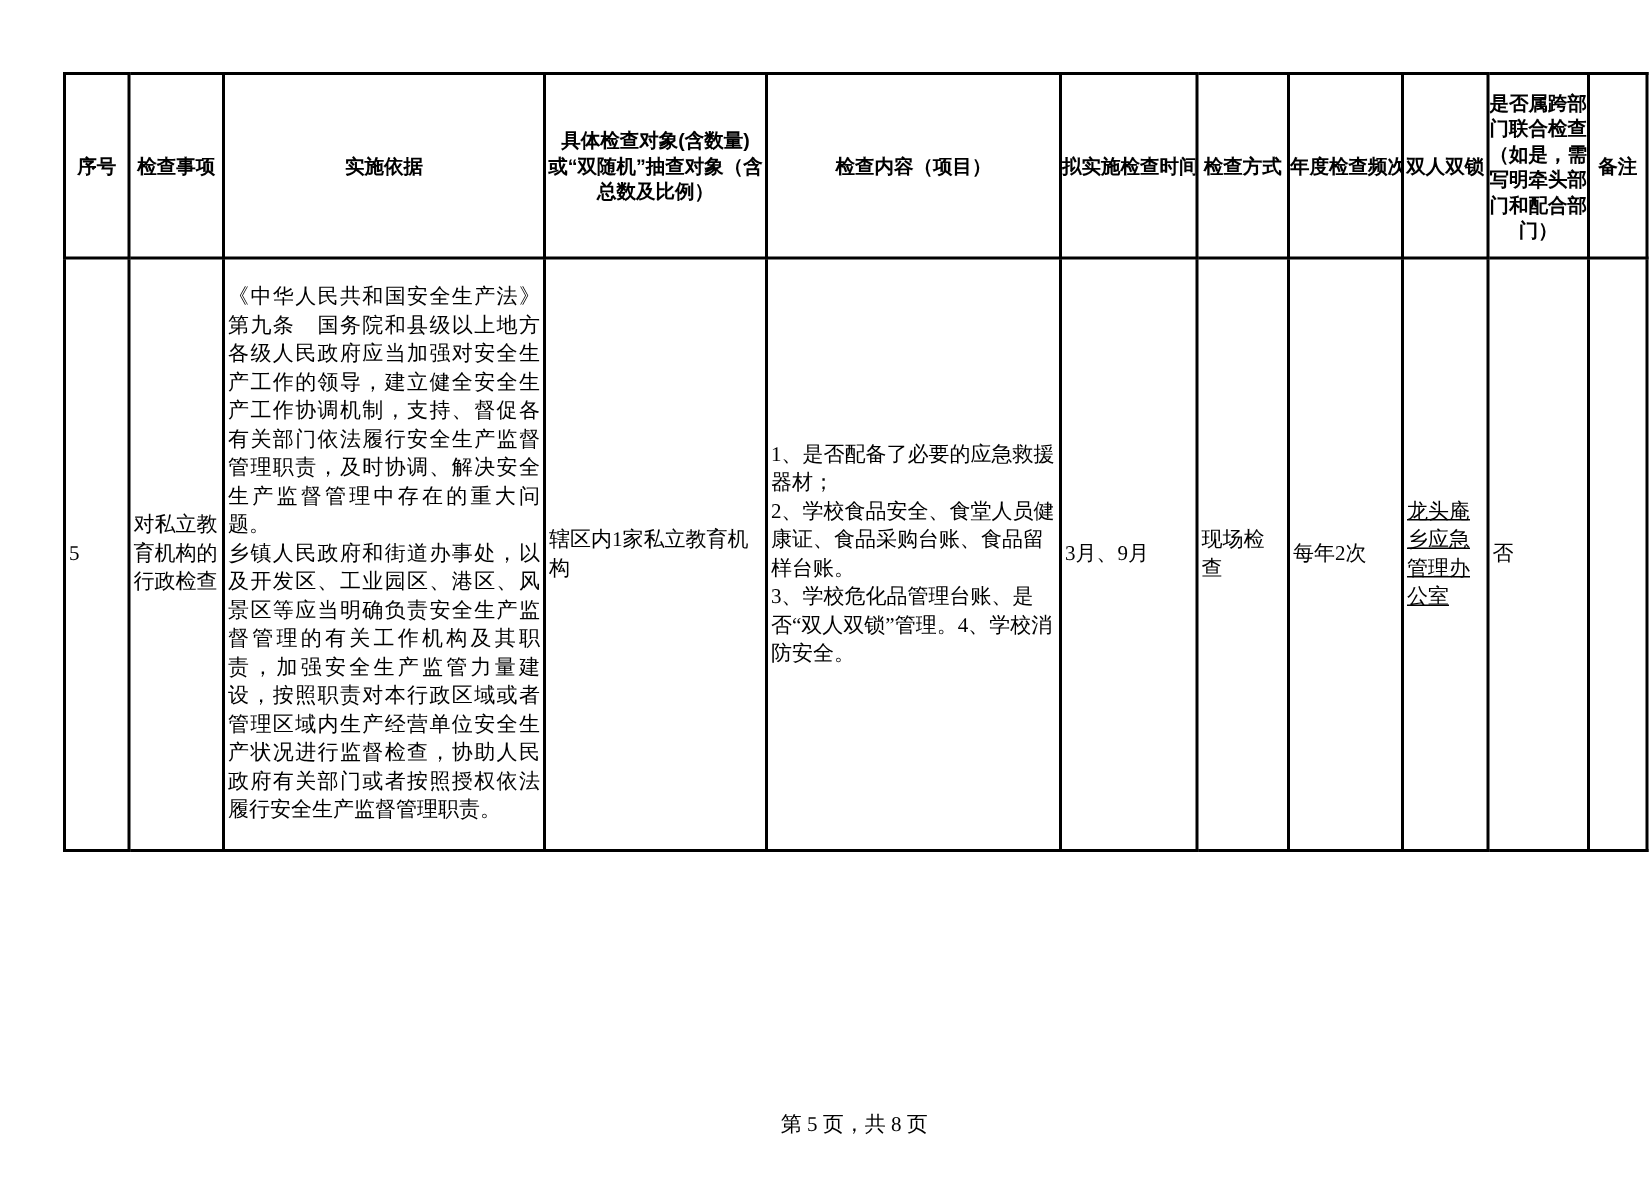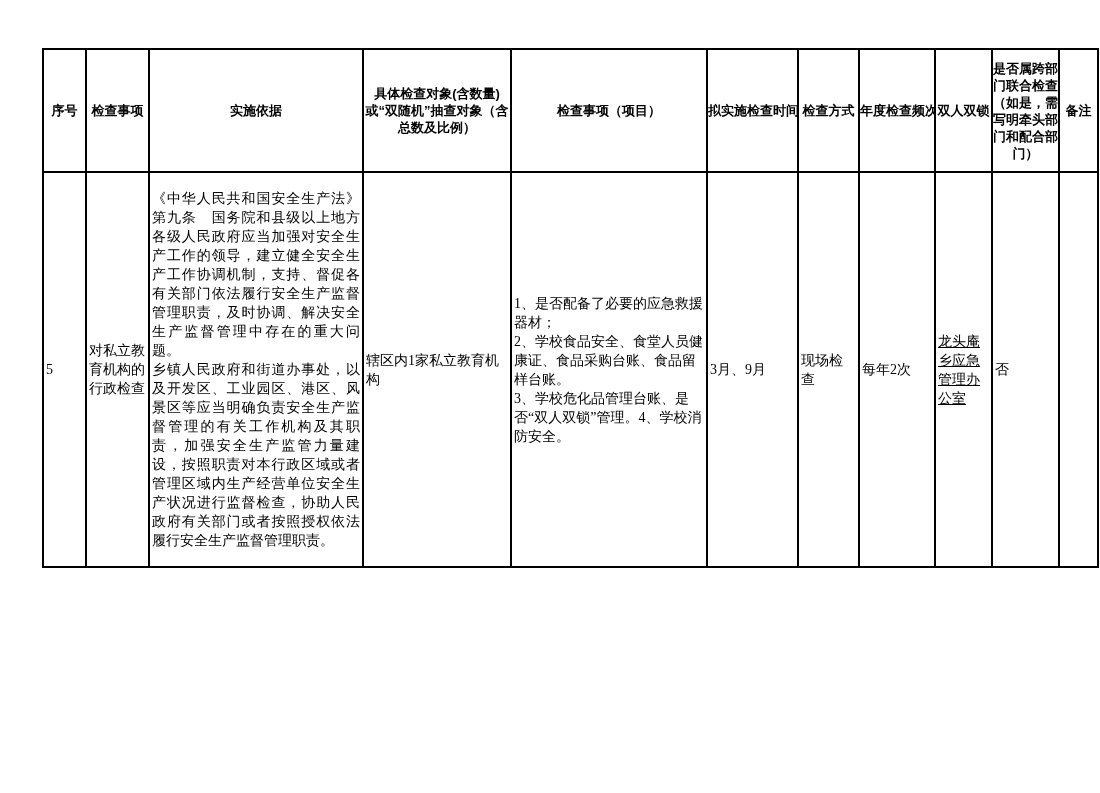--- a/index.html
+++ b/index.html
@@ -88,21 +88,21 @@
       <col style="width:57px">
       <col style="width:67px">
       <col style="width:39px">
     </colgroup>
     <tbody>
       <tr class="hdr-row">
         <th>序号</th>
         <th>检查事项</th>
         <th>实施依据</th>
         <th class="hdr-left hdr-small">具体检查对象(含数量)或“双随机”抽查对象（含总数及比例）</th>
-        <th>检查事项（项目）</th>
+        <th>检查内容（项目）</th>
         <th class="hdr-small hdr-nowrap">拟实施检查时间</th>
         <th>检查方式</th>
         <th class="hdr-small hdr-nowrap">年度检查频次</th>
         <th>双人双锁</th>
         <th class="hdr-left">是否属跨部门联合检查（如是，需写明牵头部门和配合部门）</th>
         <th>备注</th>
       </tr>
       <tr class="data-row">
         <td class="c-center">5</td>
         <td class="c-item">对私立教育机构的行政检查</td>
@@ -119,14 +119,15 @@
         <td>3月、9月</td>
         <td>现场检查</td>
         <td>每年2次</td>
         <td class="c-agency">龙头庵乡应急管理办公室</td>
         <td class="c-center">否</td>
         <td></td>
       </tr>
     </tbody>
   </table>
 
+  <div class="footer">第 5 页，共 8 页</div>
 
 </div>
 
 </body></html>

